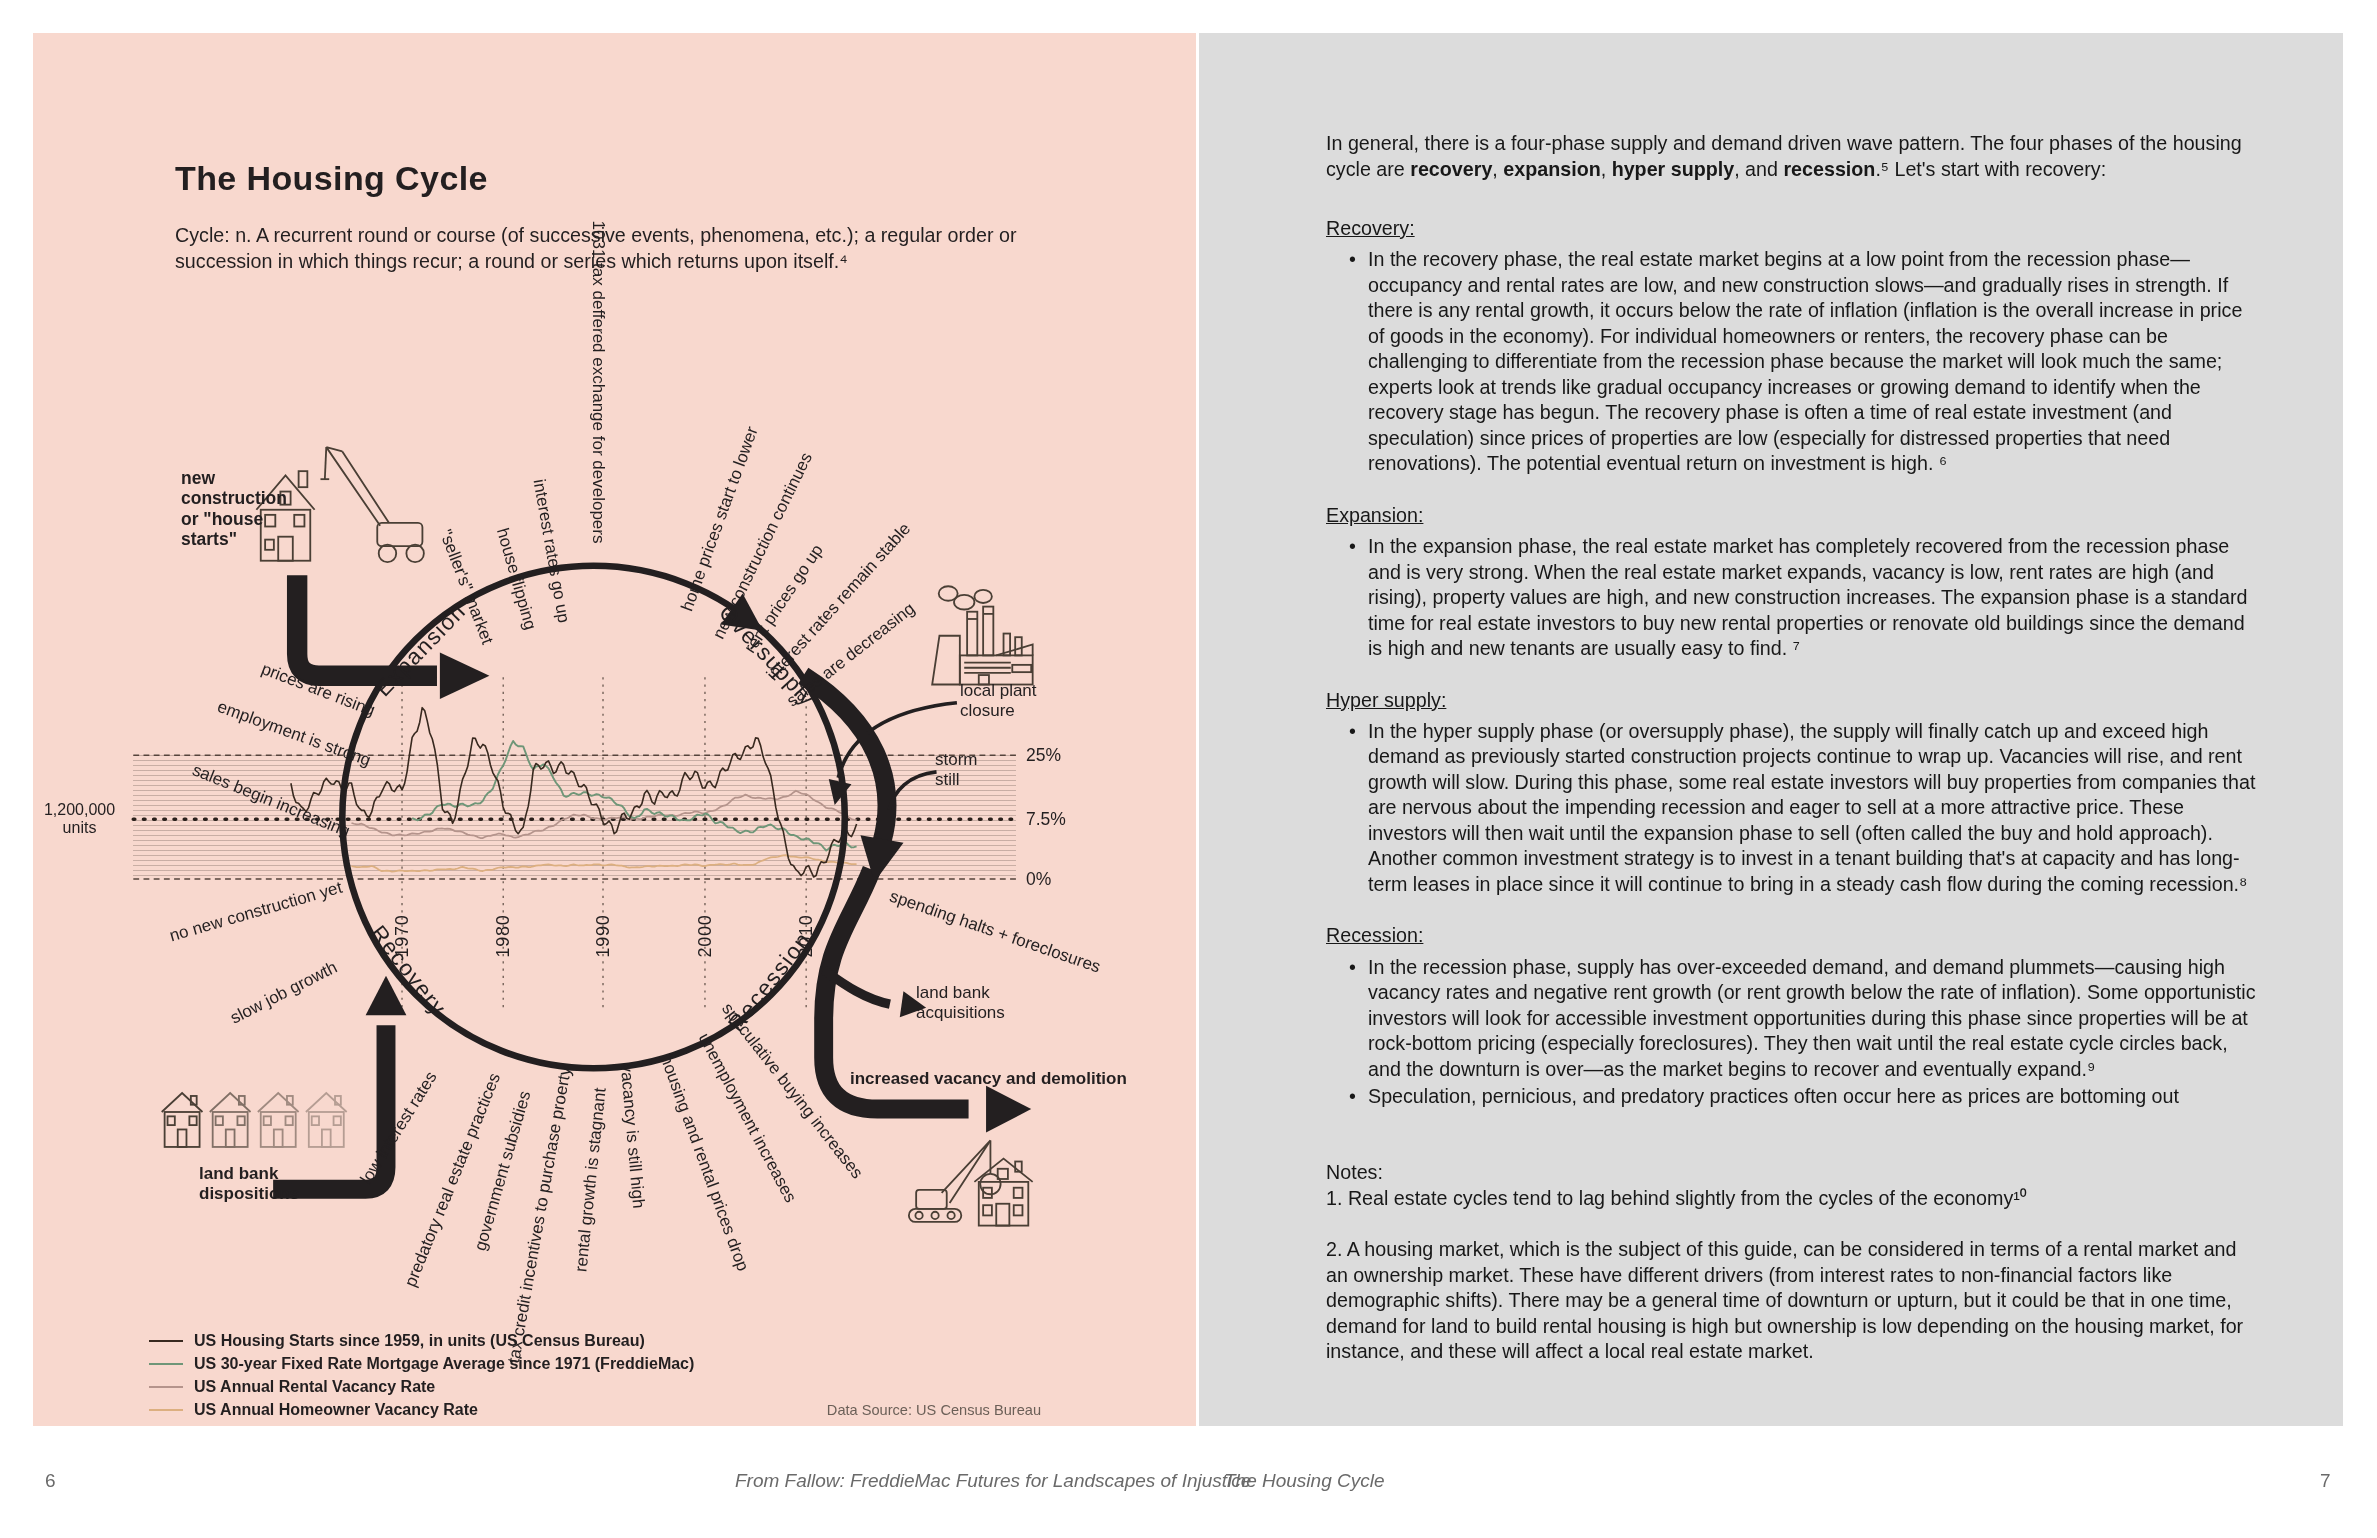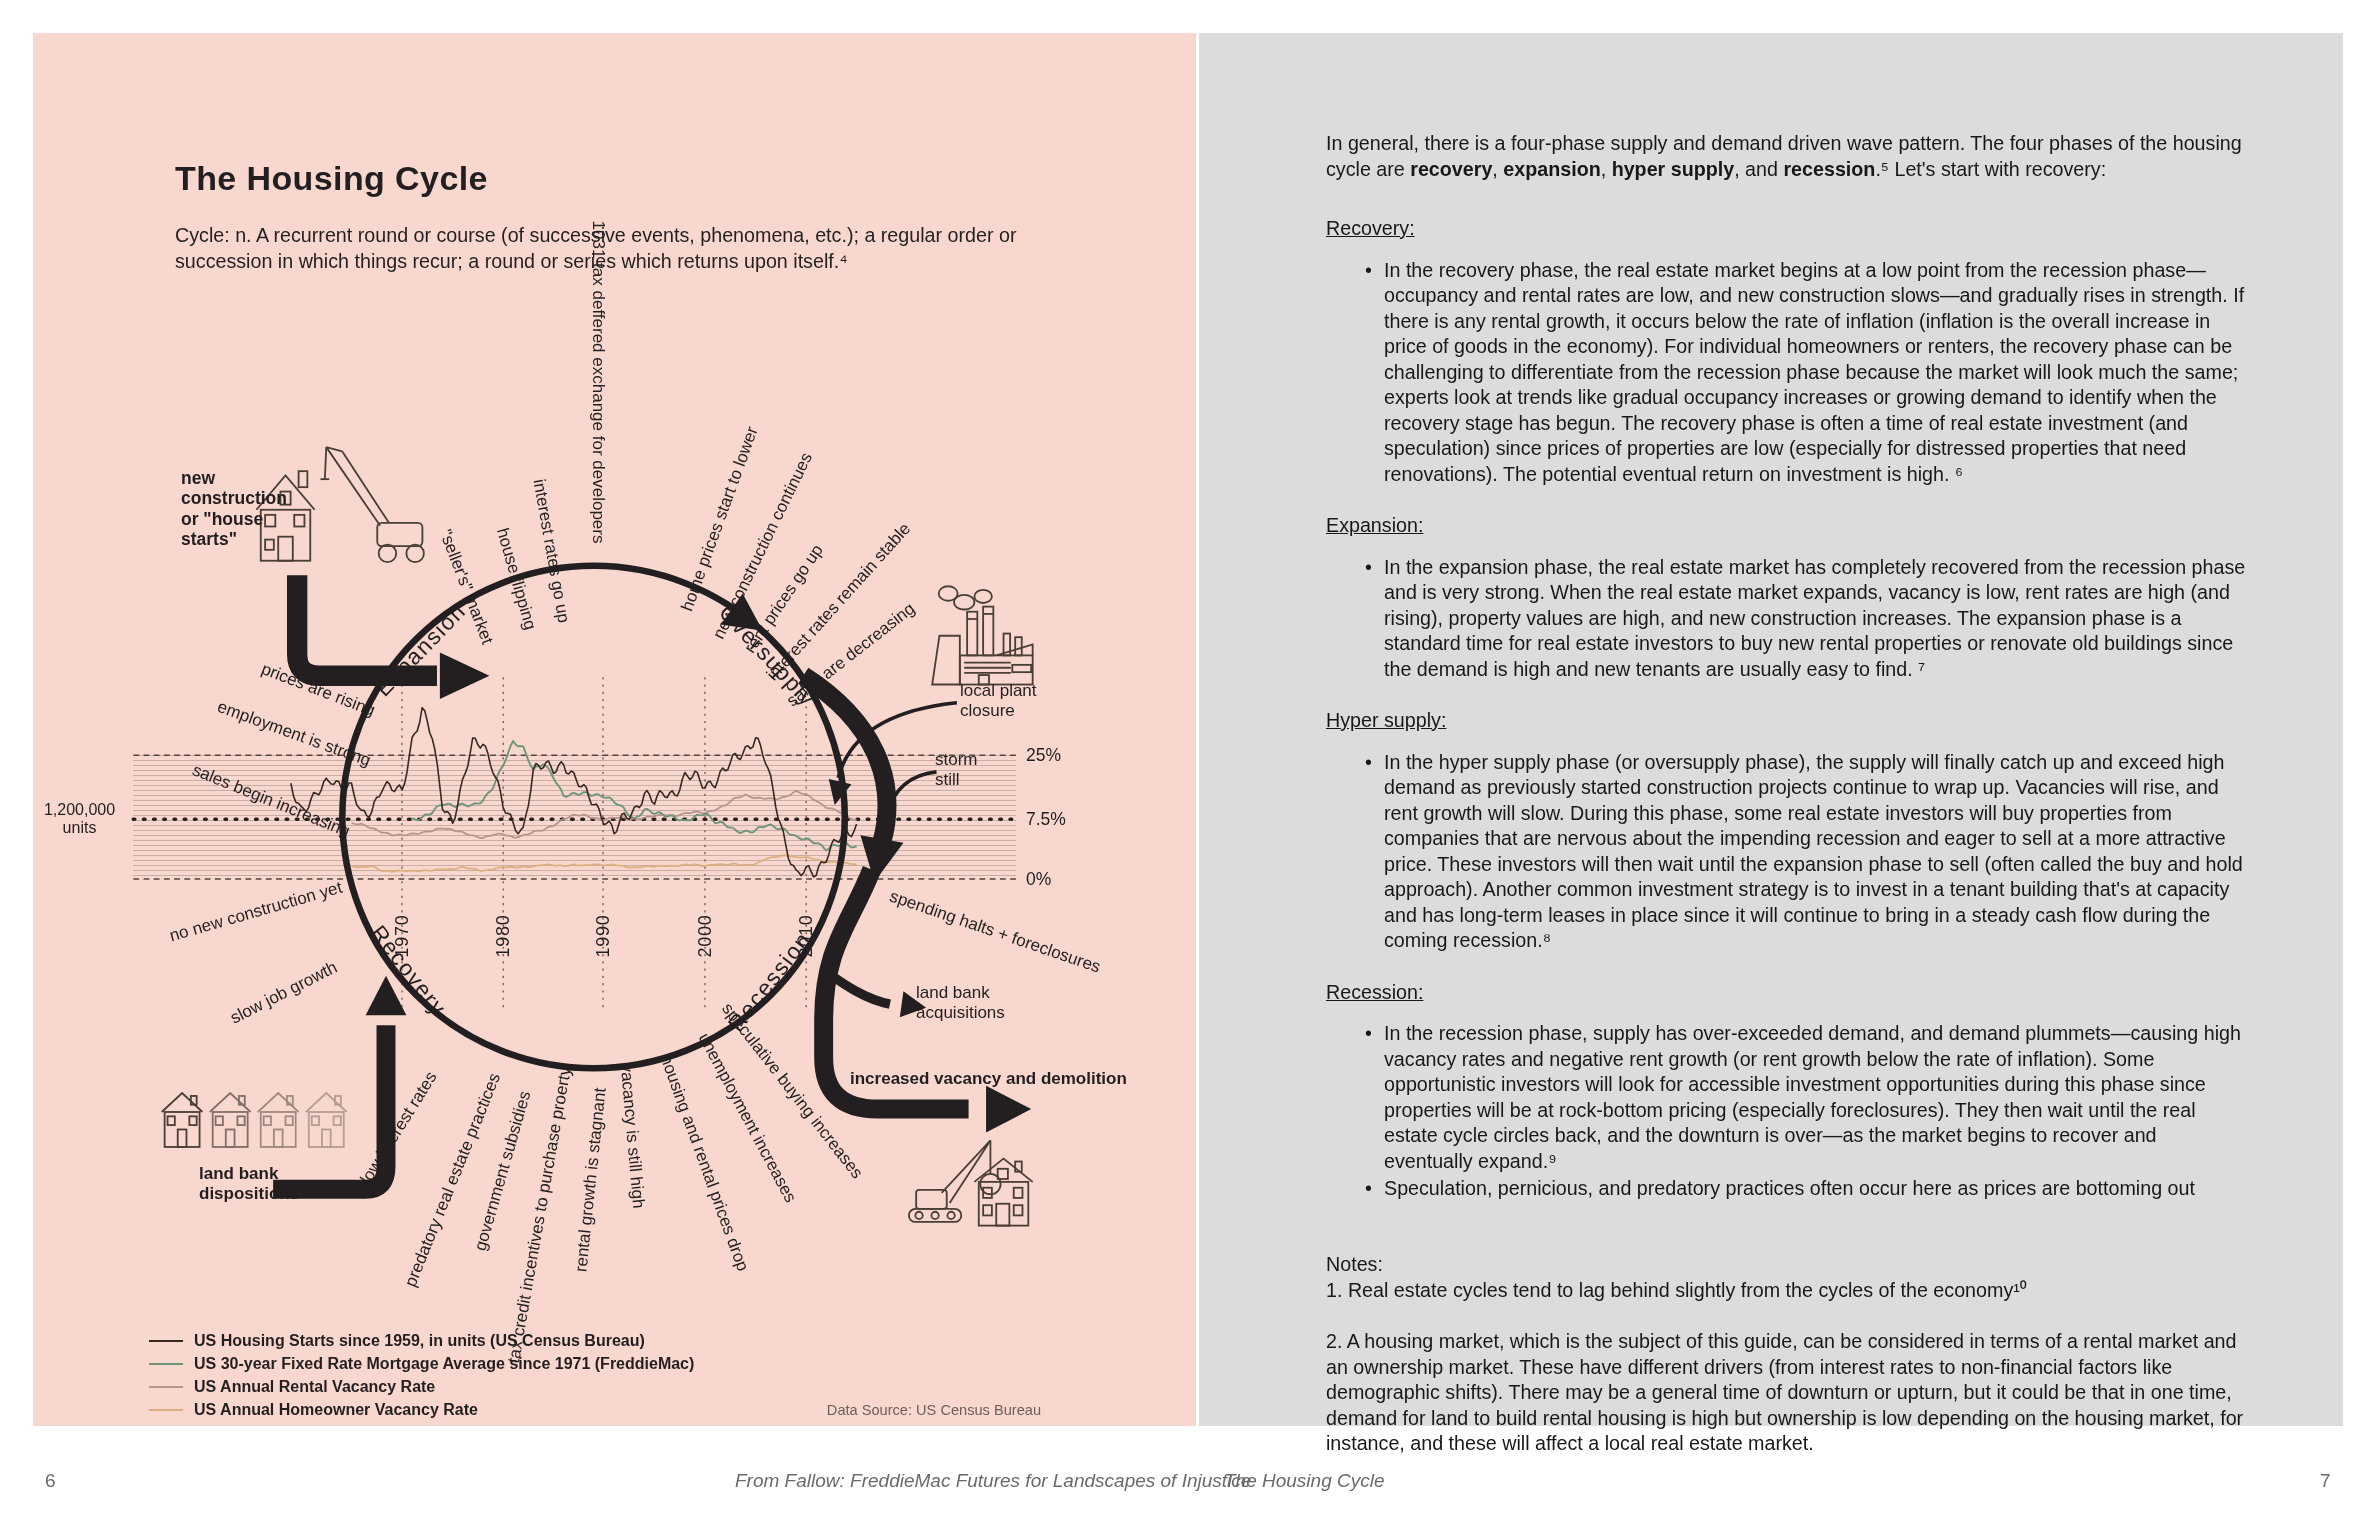--- a/index.html
+++ b/index.html
@@ -29,21 +29,21 @@
   .legend-row{position:absolute;left:149px;height:19px;}
   .legend-row .swatch{position:absolute;left:0;top:8px;width:34px;height:2.2px;background:#333;}
   .legend-row .ltext{position:absolute;left:45px;top:0;font-size:16px;font-weight:700;white-space:nowrap;}
   .data-source{position:absolute;left:728px;top:1402px;width:313px;text-align:right;font-size:14.6px;color:#6b5f57;}
 
   
   .rp-col{position:absolute;left:127px;top:98px;width:936px;font-size:19.7px;line-height:25.5px;color:#181818;}
   .rp-col p.intro{margin:0 0 34px 0;}
   .sec{margin:0 0 26px 0;}
   .sec-h{text-decoration:underline;margin:0 0 5.8px 0;}
-  .sec ul{margin:16px;padding:0;list-style:none;}
+  .sec ul{margin:0;padding:0;list-style:none;}
   .sec li{padding-left:42px;position:relative;margin:0 0 1.5px 0;}
   .sec li:before{content:"\2022";position:absolute;left:23px;top:0;}
   .notes{margin-top:51px;}
   .notes .n-item{margin:0 0 26px 0;}
 
   
   .foot{position:absolute;top:1470px;font-size:19px;color:#6a6a6a;}
   .foot.ital{font-style:italic;}
 </style>
 </head>

